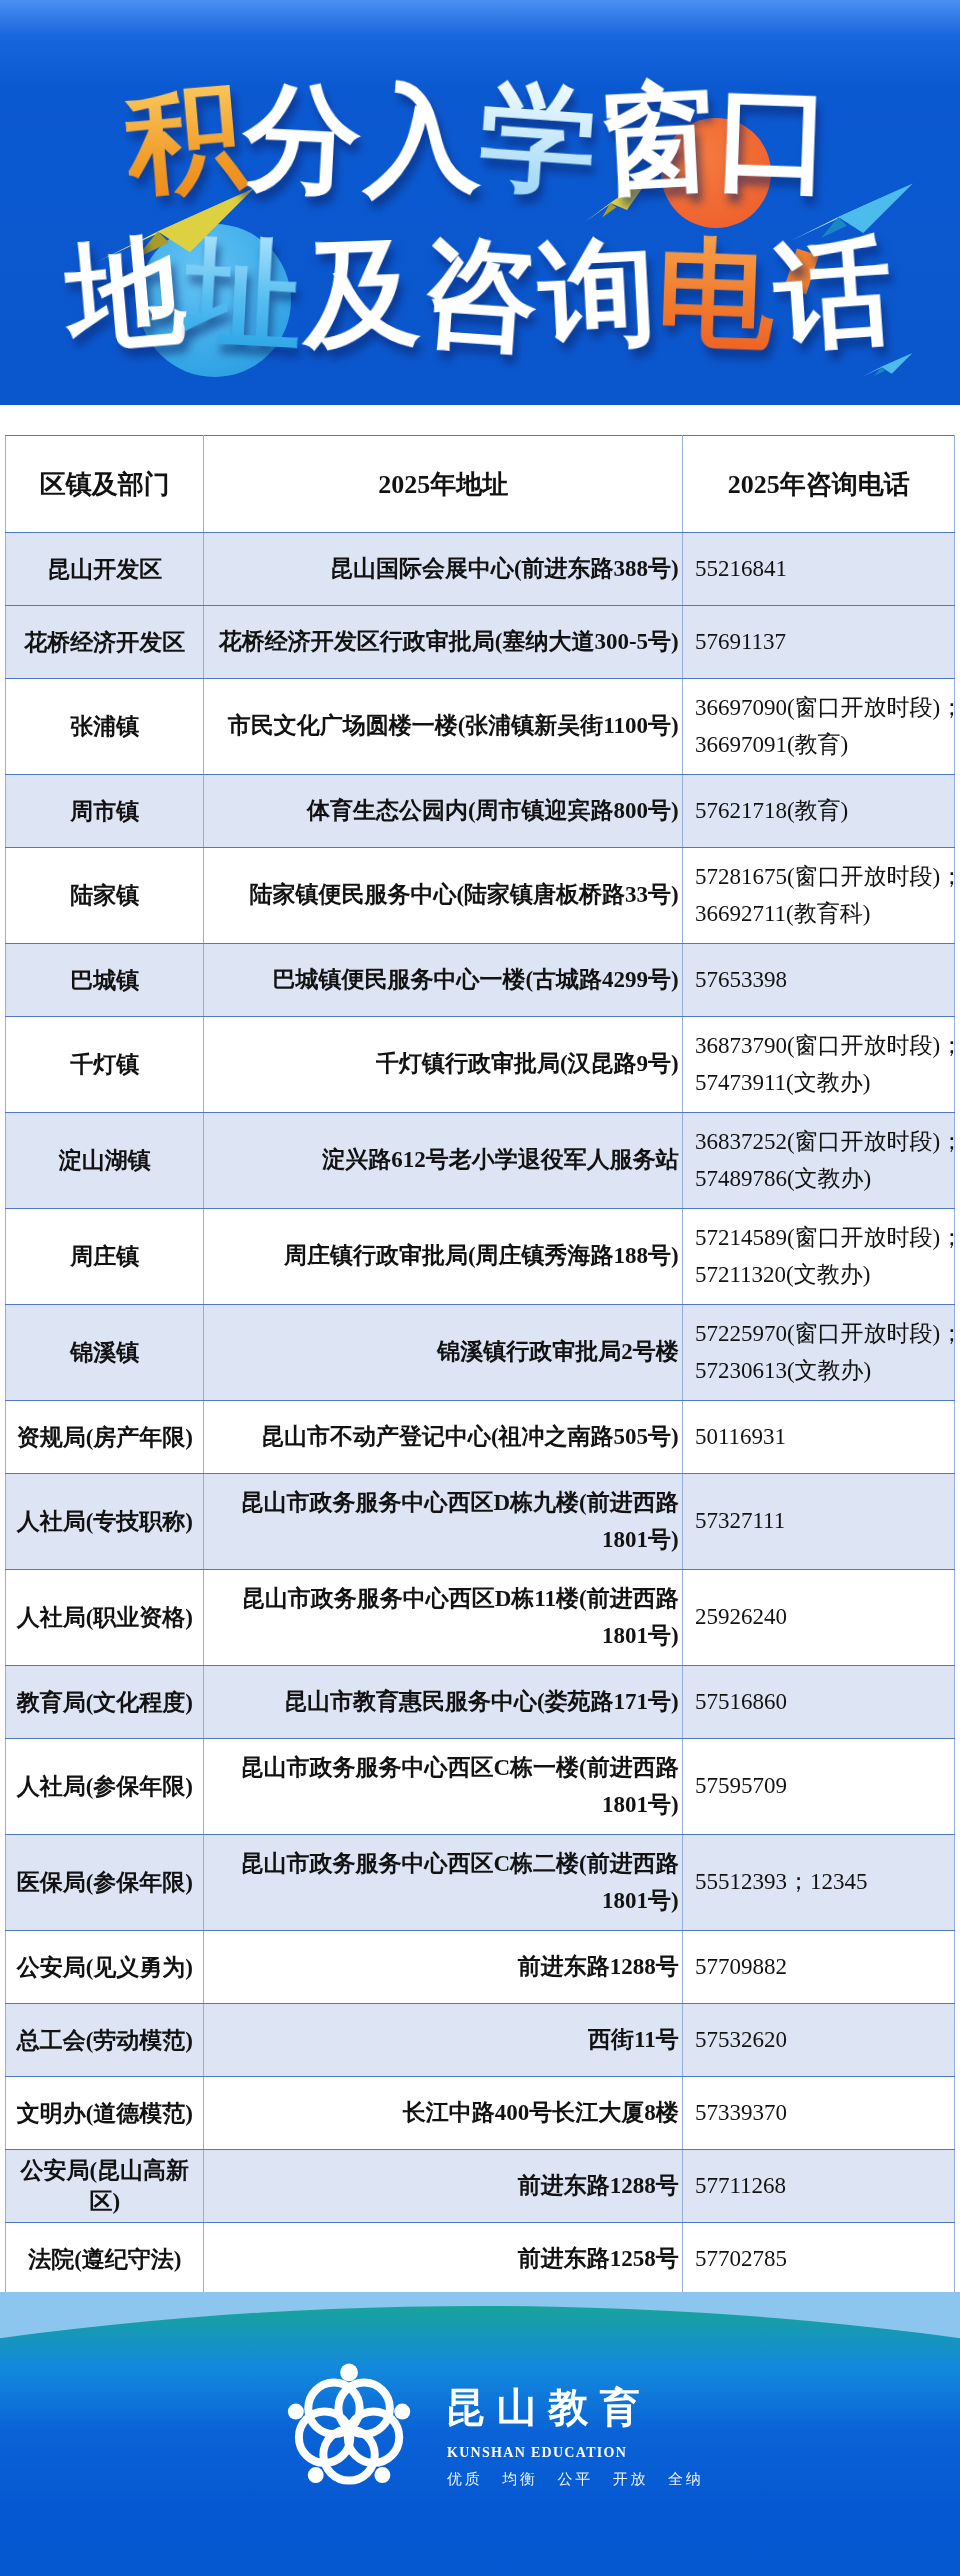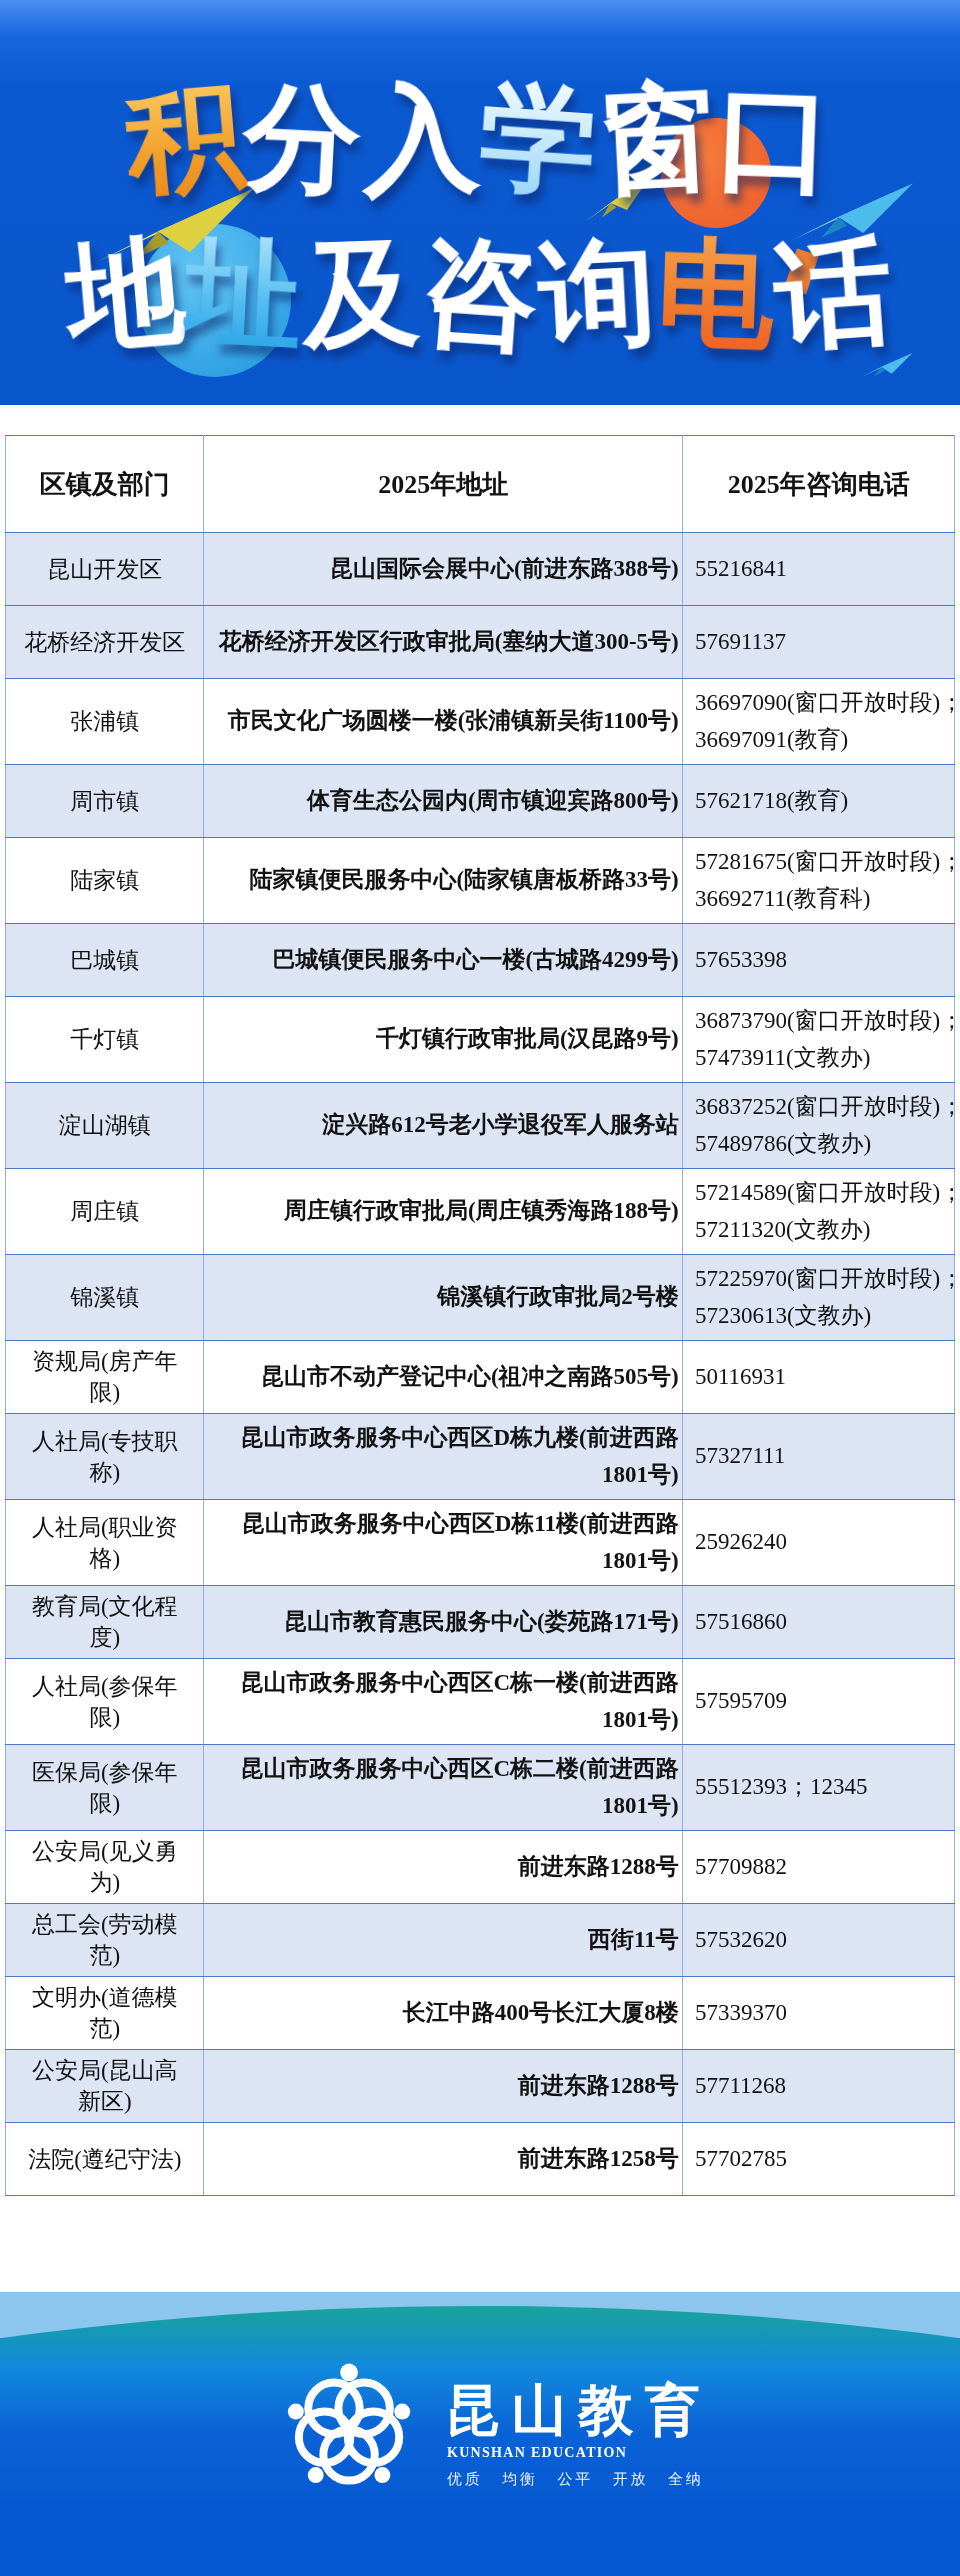--- a/index.html
+++ b/index.html
@@ -45,35 +45,35 @@
   table{border-collapse:collapse;table-layout:fixed;width:950px;
         font-size:23px;color:#121212;}
   col.c1{width:198px;} col.c2{width:479px;} col.c3{width:272px;}
   th,td{border-top:1.8px solid #4c7ac8;border-bottom:1.8px solid #4c7ac8;
         border-left:0.9px solid #96add9;border-right:0.9px solid #96add9;
         vertical-align:middle;}
   table{border:1.8px solid #3d6cc0;}
   th{height:94px;font-weight:bold;font-size:26px;text-align:center;background:#ffffff;}
   td{background:#ffffff;}
   tr.alt td{background:#dde4f4;}
-  tr.rnorm{height:73px;} tr.rtall{height:86px;}
-  td.cell-district{text-align:center;padding:0 17px;}
+  tr.rnorm{height:73px;} tr.rtall{height:96px;}
+  td.cell-district{text-align:center;padding:0 6px;font-weight:bold;}
   td.cell-address{text-align:right;padding:0 3.6px 0 11.6px;white-space:pre;line-height:1.6;font-weight:bold;}
   td.cell-phone{text-align:left;padding:0 3.6px 0 11.6px;white-space:pre;line-height:1.6;}
 
   
   .footer{position:absolute;left:0;top:2292px;width:960px;height:284px;
           background:#8cc6ee;overflow:hidden;}
   .footer-ellipse{position:absolute;left:50%;top:14.2px;transform:translateX(-50%);
           width:3023px;height:1245px;border-radius:50%;
           background:linear-gradient(180deg,#18a39b 0%,#1289dd 5%,#0a63d6 10%,#0658d2 16%,#0556cf 100%);}
   .footer-logo{position:absolute;left:285px;top:68px;}
-  .brand-cn{position:absolute;left:445px;top:82px;color:#ffffff;
+  .brand-cn{position:absolute;left:445px;top:88px;color:#ffffff;
           font-family:"DejaVu Serif","Liberation Serif",serif;
-          font-weight:700;font-size:55px;letter-spacing:11.6px;white-space:nowrap;}
+          font-weight:700;font-size:40px;letter-spacing:11.6px;white-space:nowrap;}
   .brand-en{position:absolute;left:447px;top:153px;color:#ffffff;
           font-family:"Liberation Serif","DejaVu Serif",serif;
           font-weight:700;font-size:14px;letter-spacing:1.3px;white-space:nowrap;}
   .brand-tagline{position:absolute;left:447px;top:178px;color:#eaf4fd;
           font-family:"DejaVu Sans","Liberation Sans",sans-serif;
           font-weight:400;font-size:15px;letter-spacing:2.7px;word-spacing:12.4px;white-space:nowrap;}
 </style>
 </head>
 <body>
 

